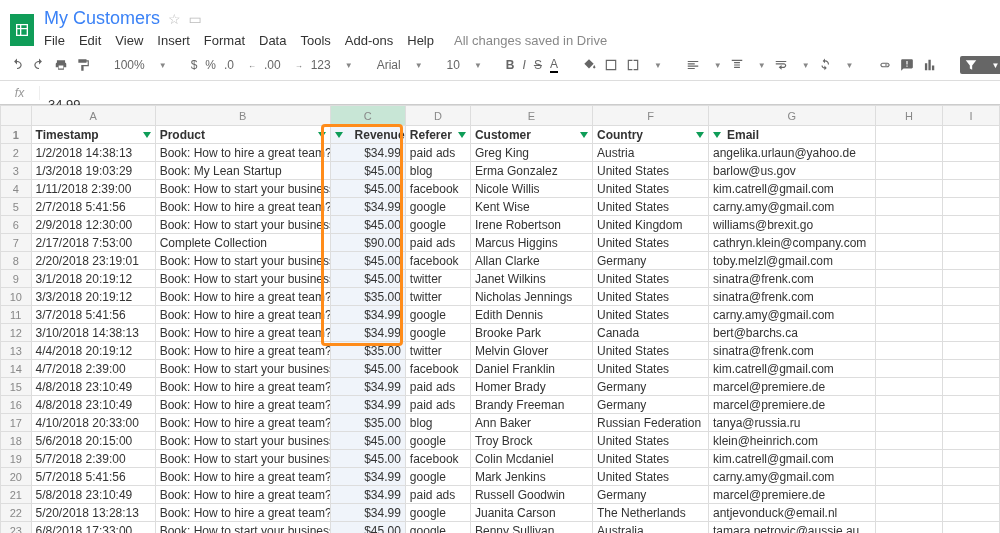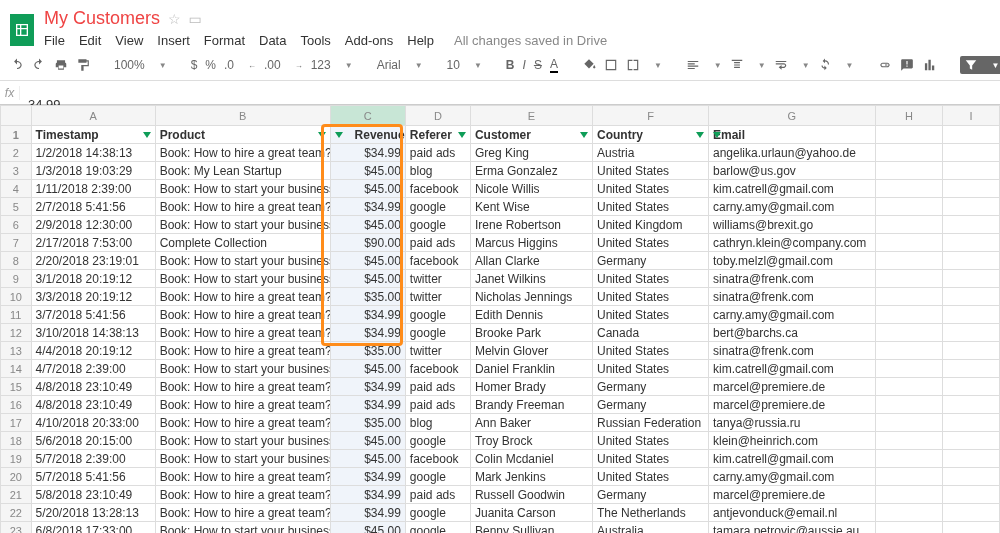--- a/index.html
+++ b/index.html
@@ -2,33 +2,33 @@
 <html><head>
 <meta charset="utf-8">
 <style>
 * { margin: 0; padding: 0; box-sizing: border-box; }
 body { font-family: Arial, sans-serif; font-size: 13px; color: #333; background: #fff; width: 1000px; height: 533px; overflow: hidden; position: relative; }
 .titlebar { display: flex; align-items: center; padding: 8px 10px 2px 10px; }
 .doc-icon { width: 24px; height: 32px; background: #0f9d58; display: flex; align-items: center; justify-content: center; margin-right: 10px; margin-top: 4px; }
 .doc-icon svg { width: 16px; height: 16px; fill: #fff; }
 .title-block { flex: 1; }
 .doc-title-row { display: flex; align-items: center; gap: 8px; }
-.doc-title { font-size: 18px; color: #ef4444; }
+.doc-title { font-size: 18px; color: #3b82f6; }
 .star-icon, .folder-icon { color: #bbb; font-size: 14px; }
 .menubar { display: flex; gap: 14px; font-size: 13px; color: #333; margin-top: 4px; align-items: center; }
 .menubar .saved { color: #888; margin-left: 6px; }
 .toolbar { display: flex; align-items: center; gap: 8px; padding: 6px 10px; border-bottom: 1px solid #ddd; color: #666; font-size: 12px; }
 .toolbar .sep { width: 1px; height: 18px; background: #ddd; margin: 0 4px; }
 .toolbar .tb-item { display: flex; align-items: center; gap: 14px; }
 .toolbar .chev { font-size: 8px; color: #888; }
 .toolbar svg { width: 14px; height: 14px; fill: #666; }
 .toolbar .filter-active { background: #666; padding: 2px 4px; border-radius: 2px; }
 .toolbar .filter-active svg { fill: #fff; }
 .fx-bar { display: flex; align-items: center; border-bottom: 1px solid #ccc; height: 24px; }
-.fx-label { width: 20px; text-align: center; font-style: italic; color: #999; font-size: 12px; border-right: 1px solid #eee; }
+.fx-label { width: 40px; text-align: center; font-style: italic; color: #999; font-size: 12px; border-right: 1px solid #eee; }
 .fx-input { flex: 1; padding: 0 8px; font-size: 13px; margin-top: 24px; }
 .grid-wrap { position: relative; }
 table { border-collapse: collapse; table-layout: fixed; width: 100%; }
 th, td { border: 1px solid #ddd; font-size: 12px; overflow: hidden; white-space: nowrap; text-overflow: clip; height: 18px; padding: 1px 4px; text-align: left; }
 .col-rownum { width: 30px; background: #f5f5f5; text-align: center; color: #888; font-size: 11px; }
 .col-letters th { background: #f5f5f5; text-align: center; color: #888; font-weight: normal; height: 20px; font-size: 11px; }
 .col-letters th.col-c { background: #c8e6d6; }
 .header-row td { font-weight: bold; position: relative; }
 .filter-tri { position: absolute; right: 4px; top: 50%; transform: translateY(-50%); width: 0; height: 0; border-left: 4px solid transparent; border-right: 4px solid transparent; border-top: 6px solid #0f9d58; }
 .rev-cell { text-align: right; background: #f0f4fa; }
@@ -233,21 +233,21 @@
     <th>I</th>
   </tr>
   <tr class="header-row">
     <td class="col-rownum">1</td>
     <td><span>Timestamp</span><span class="filter-tri"></span></td>
     <td><span>Product</span><span class="filter-tri"></span></td>
     <td class="rev-cell" style="text-align:left"><span class="filter-tri" style="left:4px;right:auto"></span><span style="margin-left:20px">Revenue</span></td>
     <td><span>Referer</span><span class="filter-tri"></span></td>
     <td><span>Customer</span><span class="filter-tri"></span></td>
     <td><span>Country</span><span class="filter-tri"></span></td>
-    <td><span class="filter-tri" style="left:4px;right:auto"></span><span style="">Email</span></td>
+    <td><span class="filter-tri" style="left:4px;right:auto"></span><span style="margin-left:14px">Email</span></td>
     <td></td>
           <td></td>
   </tr>
   </tbody>
       <tbody id="data-rows">
         <tr>
           <td class="col-rownum">2</td>
           <td>1/2/2018 14:38:13</td>
           <td>Book: How to hire a great team?</td>
           <td class="rev-cell">$34.99</td>

